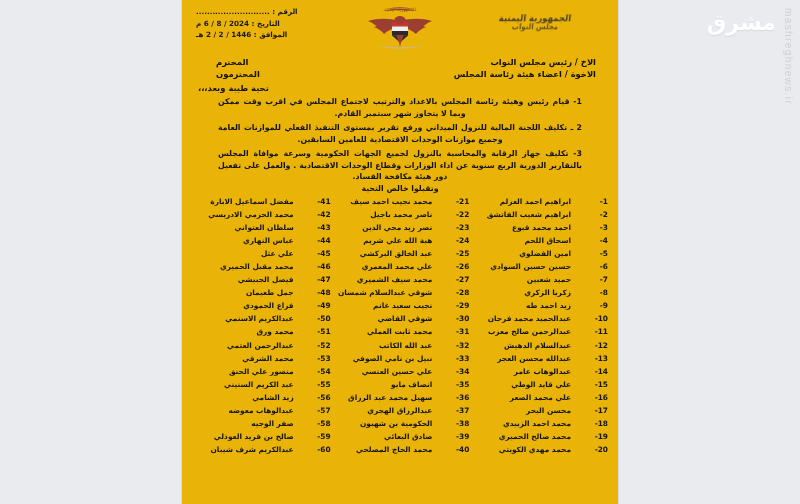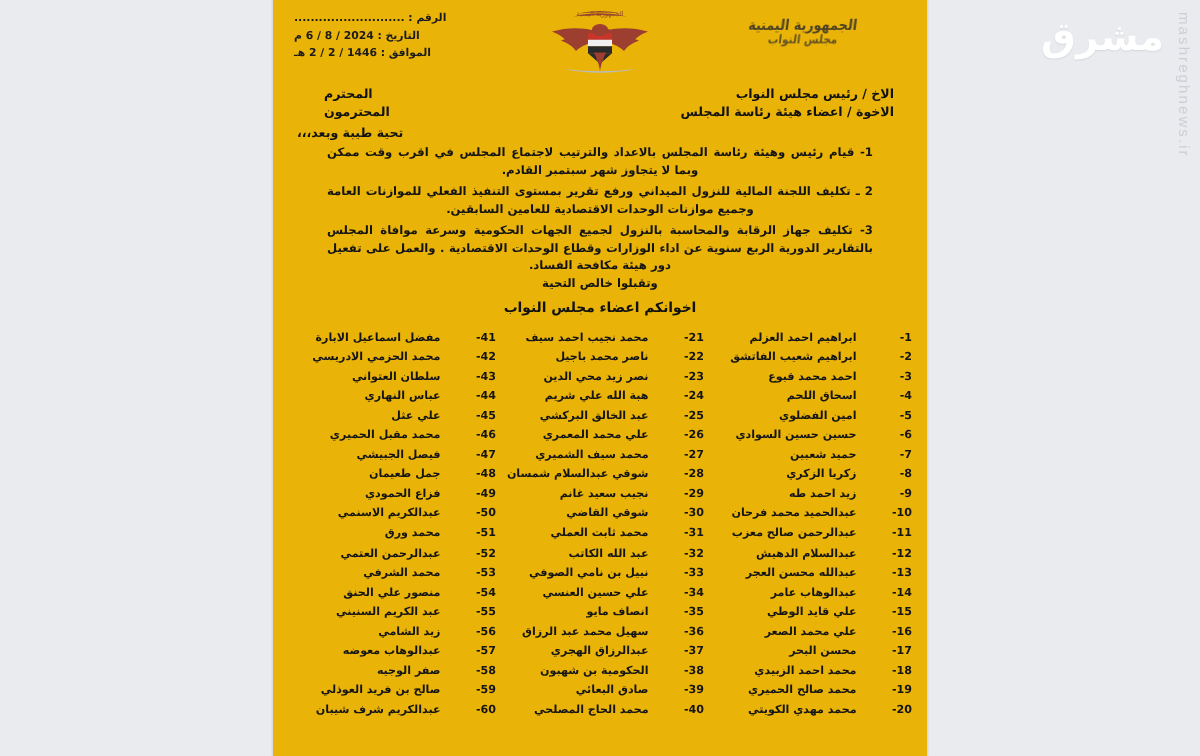--- a/index.html
+++ b/index.html
@@ -190,21 +190,21 @@
     color: #ccd0d6;
     writing-mode: vertical-rl;
     text-orientation: mixed;
     font-family: "Liberation Sans", sans-serif;
     user-select: none;
   }
   #wm-logo {
     position: absolute;
     top: 10px;
     right: 24px;
-    font-size: 26px;
+    font-size: 22px;
     color: #ffffff;
     font-weight: bold;
     text-shadow: 0 1px 1px #d3d7dc;
     font-family: "DejaVu Sans", sans-serif;
     user-select: none;
   }
 </style>
 </head>
 <body>
 
@@ -278,21 +278,20 @@
 
     <div class="greet">تحية طيبة وبعد،،،</div>
 
 
     <div class="numitem">1- قيام رئيس وهيئة رئاسة المجلس بالاعداد والترتيب لاجتماع المجلس في اقرب وقت ممكن وبما لا يتجاوز شهر سبتمبر القادم.</div>
     <div class="numitem">2 ـ تكليف اللجنة المالية للنزول الميداني ورفع تقرير بمستوى التنفيذ الفعلي للموازنات العامة وجميع موازنات الوحدات الاقتصادية للعامين السابقين.</div>
     <div class="numitem">3- تكليف جهاز الرقابة والمحاسبة بالنزول لجميع الجهات الحكومية وسرعة موافاة المجلس بالتقارير الدورية الربع سنوية عن اداء الوزارات وقطاع الوحدات الاقتصادية . والعمل على تفعيل دور هيئة مكافحة الفساد.</div>
 
     <div class="closing">وتقبلوا خالص التحية</div>
 
-    <div class="signoff">اخوانكم اعضاء مجلس النواب</div>
 
   </div>
 
   <div class="names-wrap">
     <div class="name-col col-right" id="col-right">
         <div class="name-row">
           <span class="nm-num">1-</span>
           <span class="nm-txt">ابراهيم احمد العزلم</span>
         </div>
         <div class="name-row">

